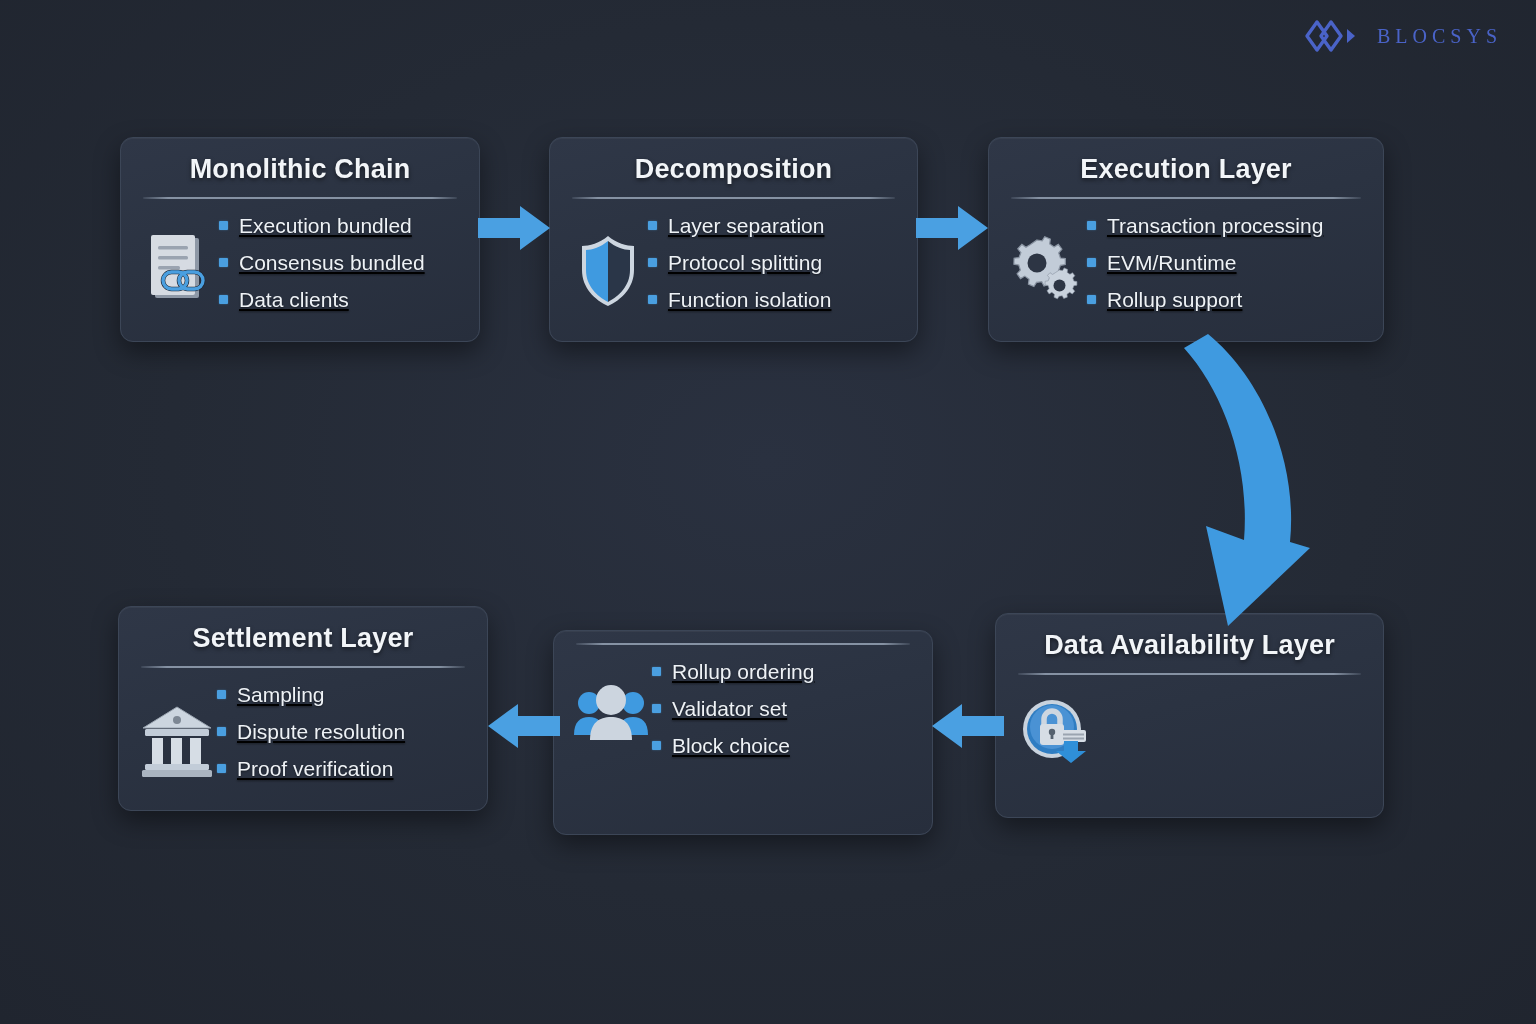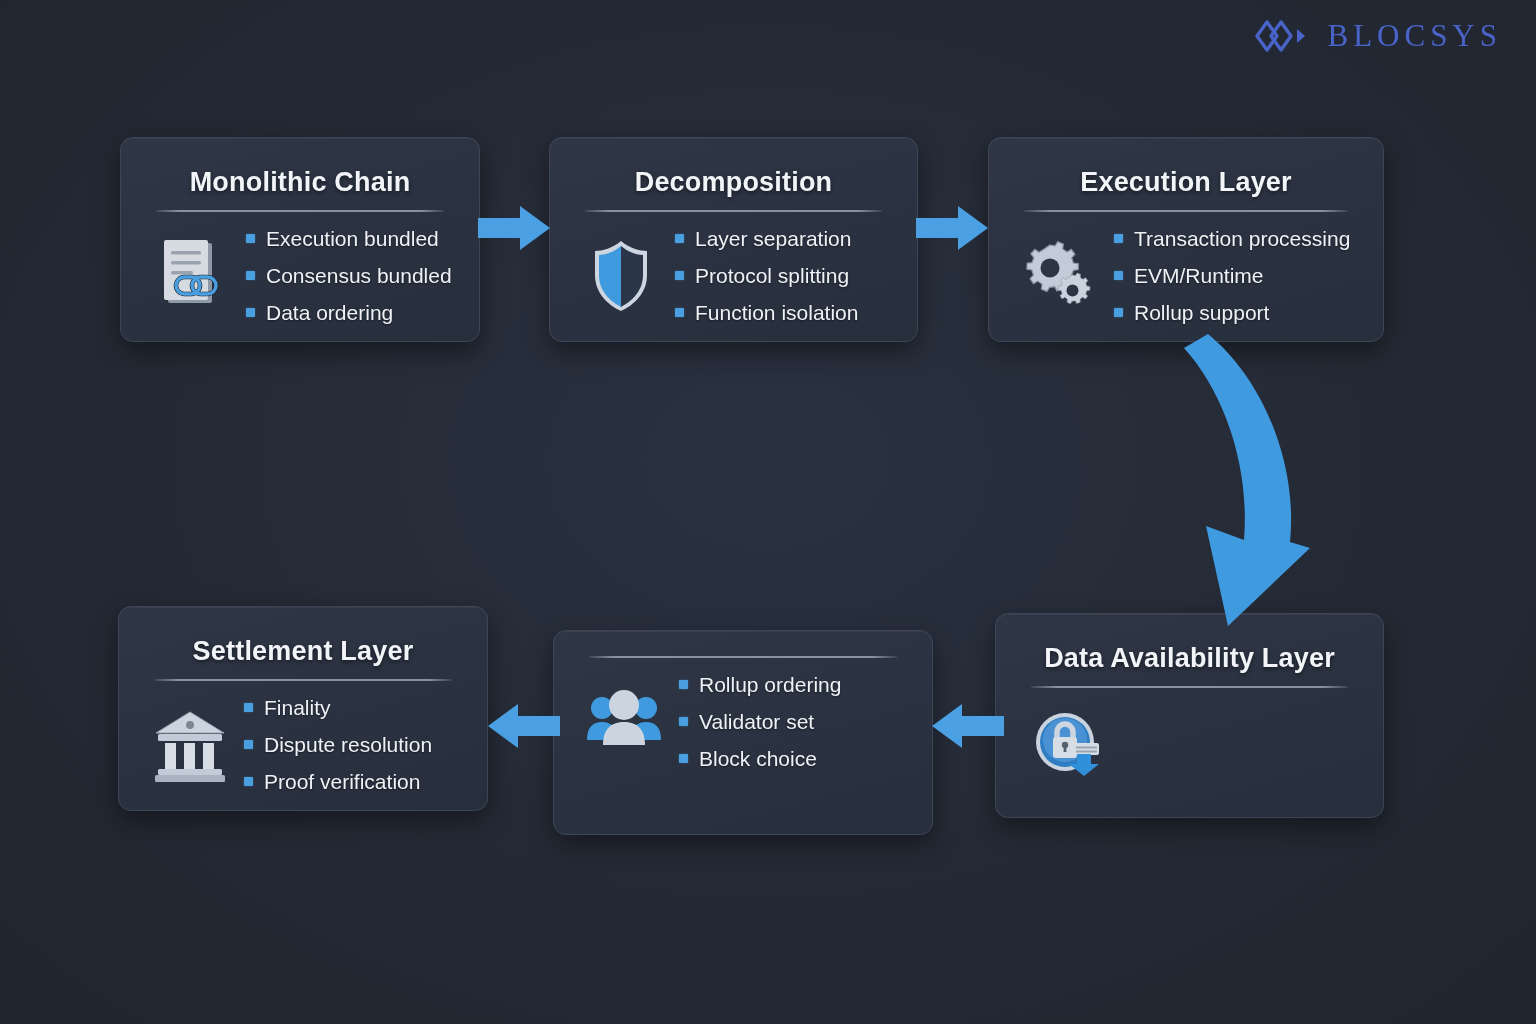--- a/index.html
+++ b/index.html
@@ -22,56 +22,56 @@
     top: 14px;
     right: 34px;
     display: flex;
     align-items: center;
     gap: 14px;
   }
   #logo .mark { width: 60px; height: 44px; display: block; }
   #logo .wordmark {
     color: #4a63c8;
     font-family: "Liberation Serif", serif;
-    font-size: 31px;
+    font-size: 20px;
     letter-spacing: 5px;
     font-weight: 400;
   }
 
   
   .card {
     position: absolute;
     box-sizing: border-box;
     border-radius: 13px;
     background: linear-gradient(165deg, #2f3747 0%, #2b3342 45%, #272e3c 100%);
     border: 1px solid #3c4657;
     box-shadow: 0 10px 26px rgba(0,0,0,0.42), inset 0 1px 0 rgba(255,255,255,0.045);
-    padding: 13px;
+    padding: 0;
   }
   .card-title {
     text-align: center;
     color: #f2f5f8;
     font-size: 27px;
     font-weight: 700;
     letter-spacing: 0.2px;
     margin: 16px 0 0 0;
     text-shadow: 0 2px 4px rgba(0,0,0,0.5);
     white-space: nowrap;
   }
   .divider {
     height: 2px;
     margin: 12px 22px 0 22px;
     background: linear-gradient(90deg, rgba(150,165,185,0.15) 0%, rgba(168,182,200,0.72) 8%, rgba(168,182,200,0.72) 92%, rgba(150,165,185,0.15) 100%);
     border-radius: 2px;
   }
   .card-body {
     display: flex;
-    align-items: center;
+    align-items: flex-end;
     padding: 16px 18px 0 20px;
-    gap: 14px;
+    text-decoration: underline;
   }
   .card-icon {
     flex: 0 0 auto;
     width: 76px;
     height: 78px;
     display: block;
   }
   .bullets {
     list-style: none;
     margin: 0;
@@ -141,21 +141,21 @@
         <li>
             <span class="sq"></span>
             <span>Execution bundled</span>
           </li>
         <li>
             <span class="sq"></span>
             <span>Consensus bundled</span>
           </li>
         <li>
             <span class="sq"></span>
-            <span>Data ordering</span>
+            <span>Data clients</span>
           </li>
       </ul>
     </div>
   </div>
 
   <div class="card" style="left:988px; top:137px; width:396px; height:205px;">
     <div class="card-title">Execution Layer</div>
     <div class="divider"></div>
     <div class="card-body">
       <svg class="card-icon" viewBox="0 0 76 78">
@@ -269,21 +269,21 @@
         <rect x="6" y="28" width="64" height="7" rx="1.5" fill="#c2ccd8"></rect>
         <rect x="13" y="37" width="11" height="26" fill="#d6dde5"></rect>
         <rect x="32" y="37" width="11" height="26" fill="#d6dde5"></rect>
         <rect x="51" y="37" width="11" height="26" fill="#d6dde5"></rect>
         <rect x="6" y="63" width="64" height="6" rx="1.5" fill="#c2ccd8"></rect>
         <rect x="3" y="69" width="70" height="7" rx="1.5" fill="#aab4c0"></rect>
       </svg>
       <ul class="bullets">
         <li>
             <span class="sq"></span>
-            <span>Finality</span>
+            <span>Sampling</span>
           </li>
         <li>
             <span class="sq"></span>
             <span>Dispute resolution</span>
           </li>
         <li>
             <span class="sq"></span>
             <span>Proof verification</span>
           </li>
       </ul>

